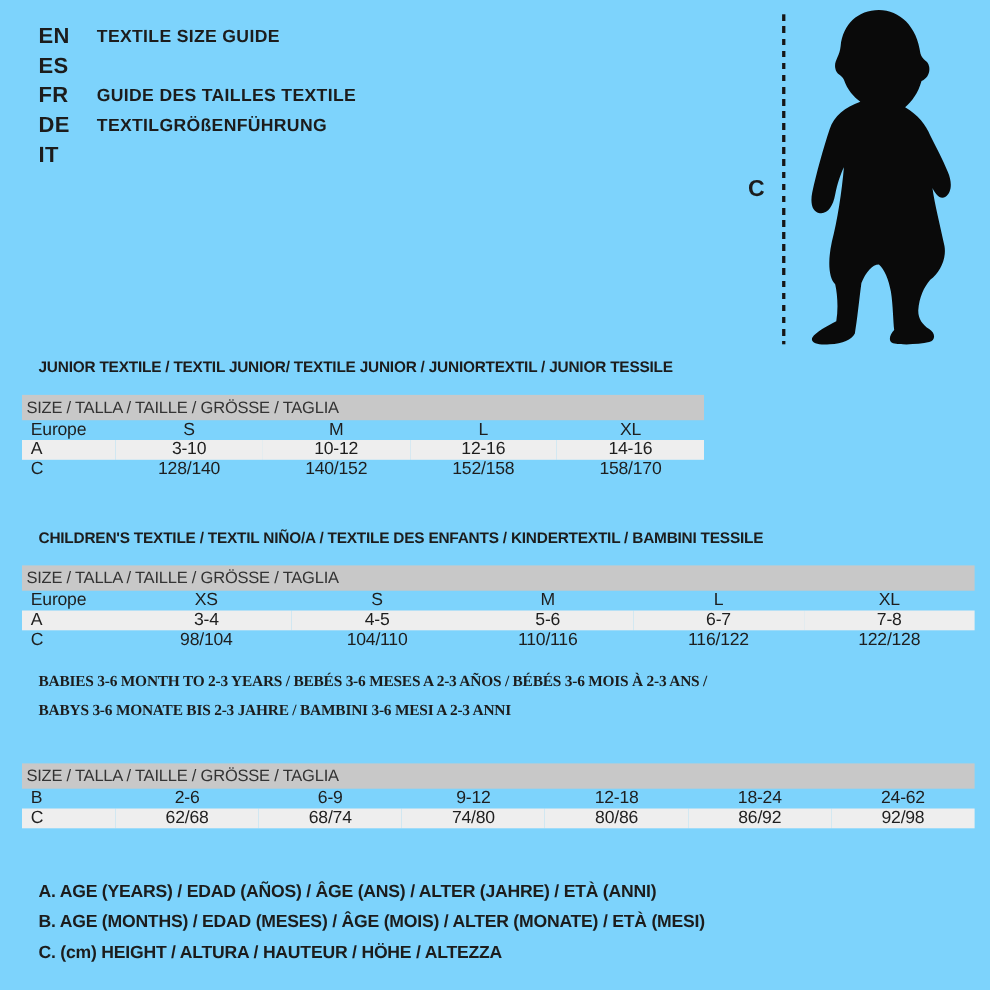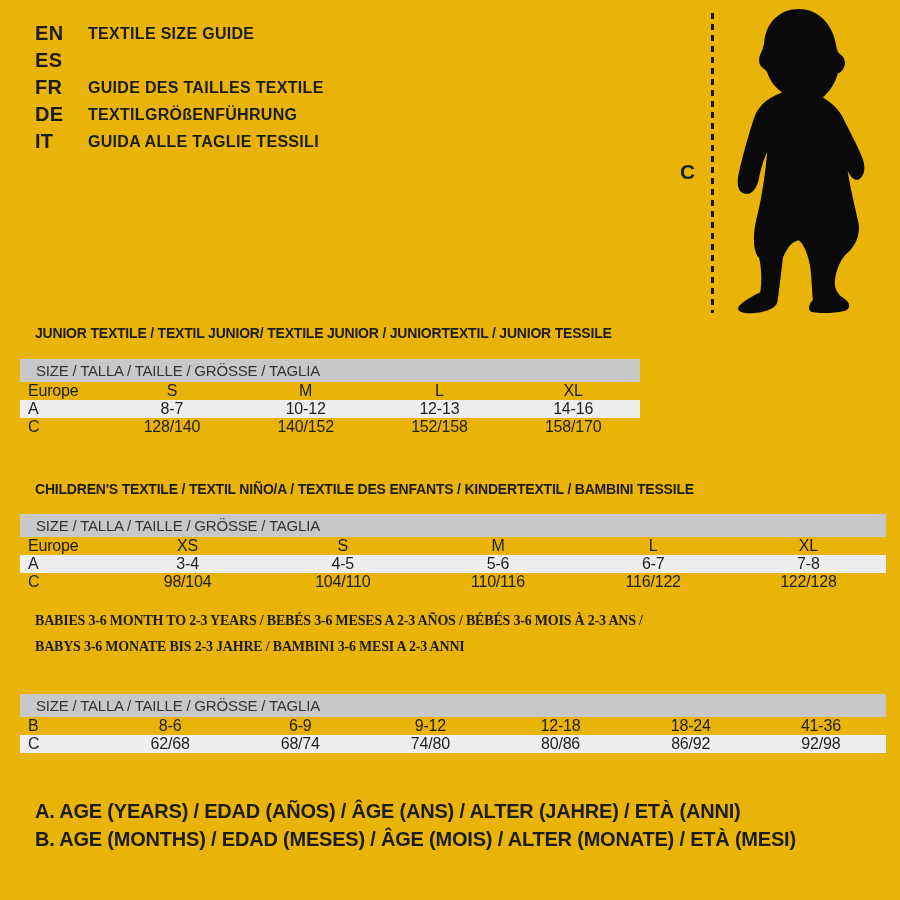--- a/index.html
+++ b/index.html
@@ -1,17 +1,17 @@
 <!DOCTYPE html>
 <html><head>
 <meta charset="utf-8">
 <style>
   html,body{margin:0;padding:0;background:#fff;}
   .page{
-    position:relative;width:900px;height:900px;background:#eab308;
+    position:relative;width:900px;height:900px;background:#7dd3fc;
     font-family:"Liberation Sans",sans-serif;color:#1c1c1c;overflow:hidden;
   }
   
   .langs{position:absolute;left:35px;top:20px;}
   .lang-row{display:flex;height:27px;line-height:27px;}
   .lang-code{width:53px;font-weight:700;font-size:20px;letter-spacing:.3px;}
   .lang-label{font-weight:700;font-size:16px;letter-spacing:.3px;white-space:nowrap;}
   
   .measure-line{
     position:absolute;left:711px;top:13px;width:3px;height:300px;
@@ -23,30 +23,30 @@
   .sec-title{position:absolute;left:35px;font-weight:700;font-size:14px;letter-spacing:-.2px;white-space:nowrap;}
   .t1{top:325px;}
   .t2{top:481px;}
   .t3{top:608px;line-height:26px;white-space:normal;width:720px;font-family:Liberation Serif, serif;}
   
   .tbl{position:absolute;left:20px;}
   .tbl1{top:359px;width:620px;}
   .tbl2{top:514px;width:866px;}
   .tbl3{top:694px;width:866px;}
   .band{
-    background:#c8c8c8;height:23px;line-height:23px;padding-left:16px;
+    background:#c8c8c8;height:23px;line-height:23px;padding-left:4px;
     font-size:15px;color:#333;letter-spacing:-.2px;box-sizing:border-box;
   }
   table{border-collapse:collapse;table-layout:fixed;width:100%;}
   td{height:16px;font-size:16px;letter-spacing:-.2px;text-align:center;color:#1e1e1e;padding:0;}
   td.lab{text-align:left;padding-left:8px;}
   tr.shaded{background:#eeeeee;}
   
   .notes{position:absolute;left:35px;top:797px;}
-  .note{font-weight:700;font-size:20px;line-height:28px;letter-spacing:-.2px;white-space:nowrap;}
+  .note{font-weight:700;font-size:16px;line-height:28px;letter-spacing:-.2px;white-space:nowrap;}
 </style>
 </head>
 <body>
 
 <div class="page">
 
   <div class="langs">
     <div class="lang-row">
       <span class="lang-code">EN</span>
       <span class="lang-label">TEXTILE SIZE GUIDE</span>
@@ -57,21 +57,20 @@
     <div class="lang-row">
       <span class="lang-code">FR</span>
       <span class="lang-label">GUIDE DES TAILLES TEXTILE</span>
     </div>
     <div class="lang-row">
       <span class="lang-code">DE</span>
       <span class="lang-label">TEXTILGRÖßENFÜHRUNG</span>
     </div>
     <div class="lang-row">
       <span class="lang-code">IT</span>
-      <span class="lang-label">GUIDA ALLE TAGLIE TESSILI</span>
     </div>
   </div>
 
   <div class="measure-line"></div>
   <div class="c-label">C</div>
   <svg class="baby" viewBox="0 0 150 310" xmlns="http://www.w3.org/2000/svg">
     <path fill="#0a0a0a" d="M75 3 C56 3 42 16 40 36 C39 46 34 49 35 56 C36 63 41 62 43 67 C46 76 52 83 58 87 C44 92 34 100 30 112 C24 130 18 152 14 170 C12 180 14 188 21 189 C28 190 33 183 35 172 C37 162 40 153 43 147 C41 170 37 196 32 215 C28 233 29 248 35 254 C37 263 38 276 36 288 C28 292 17 298 14 303 C12 308 20 310 30 309 C42 308 50 305 53 299 C55 288 57 268 59 253 C63 243 69 236 75 236 C80 240 84 250 86 261 C88 274 88 288 89 296 C85 300 83 306 88 308 C97 310 112 309 121 307 C127 305 127 299 121 295 C115 291 111 286 111 278 C112 266 116 257 122 250 C131 243 137 231 135 219 C131 200 126 181 124 166 C127 172 131 177 136 174 C142 170 142 160 138 151 C133 139 127 128 122 118 C118 108 111 99 99 92 C105 87 111 79 114 68 C119 66 122 61 121 55 C120 49 115 50 113 43 C110 18 94 3 75 3 Z"></path>
   </svg>
 
   <div class="sec-title t1">JUNIOR TEXTILE / TEXTIL JUNIOR/ TEXTILE JUNIOR / JUNIORTEXTIL / JUNIOR TESSILE</div>
@@ -88,23 +87,23 @@
       <tbody>
           <tr>
         <td class="lab">Europe</td>
         <td>S</td>
         <td>M</td>
         <td>L</td>
         <td>XL</td>
       </tr>
       <tr class="shaded">
         <td class="lab">A</td>
-        <td>8-7</td>
+        <td>3-10</td>
         <td>10-12</td>
-        <td>12-13</td>
+        <td>12-16</td>
         <td>14-16</td>
       </tr>
       <tr>
         <td class="lab">C</td>
         <td>128/140</td>
         <td>140/152</td>
         <td>152/158</td>
         <td>158/170</td>
       </tr>
     </tbody>
@@ -164,38 +163,39 @@
           <col>
           <col>
           <col>
           <col>
           <col>
           <col>
         </colgroup>
       <tbody>
           <tr>
         <td class="lab">B</td>
-        <td>8-6</td>
+        <td>2-6</td>
         <td>6-9</td>
         <td>9-12</td>
         <td>12-18</td>
         <td>18-24</td>
-        <td>41-36</td>
+        <td>24-62</td>
       </tr>
       <tr class="shaded">
         <td class="lab">C</td>
         <td>62/68</td>
         <td>68/74</td>
         <td>74/80</td>
         <td>80/86</td>
         <td>86/92</td>
         <td>92/98</td>
       </tr>
     </tbody>
       </table>
   </div>
 
   <div class="notes">
     <div class="note">A. AGE (YEARS) / EDAD (AÑOS) / ÂGE (ANS) / ALTER (JAHRE) / ETÀ (ANNI)</div>
     <div class="note">B. AGE (MONTHS) / EDAD (MESES) / ÂGE (MOIS) / ALTER (MONATE) / ETÀ (MESI)</div>
+    <div class="note">C. (cm) HEIGHT / ALTURA / HAUTEUR / HÖHE / ALTEZZA</div>
   </div>
 
 </div>
 
 </body></html>

